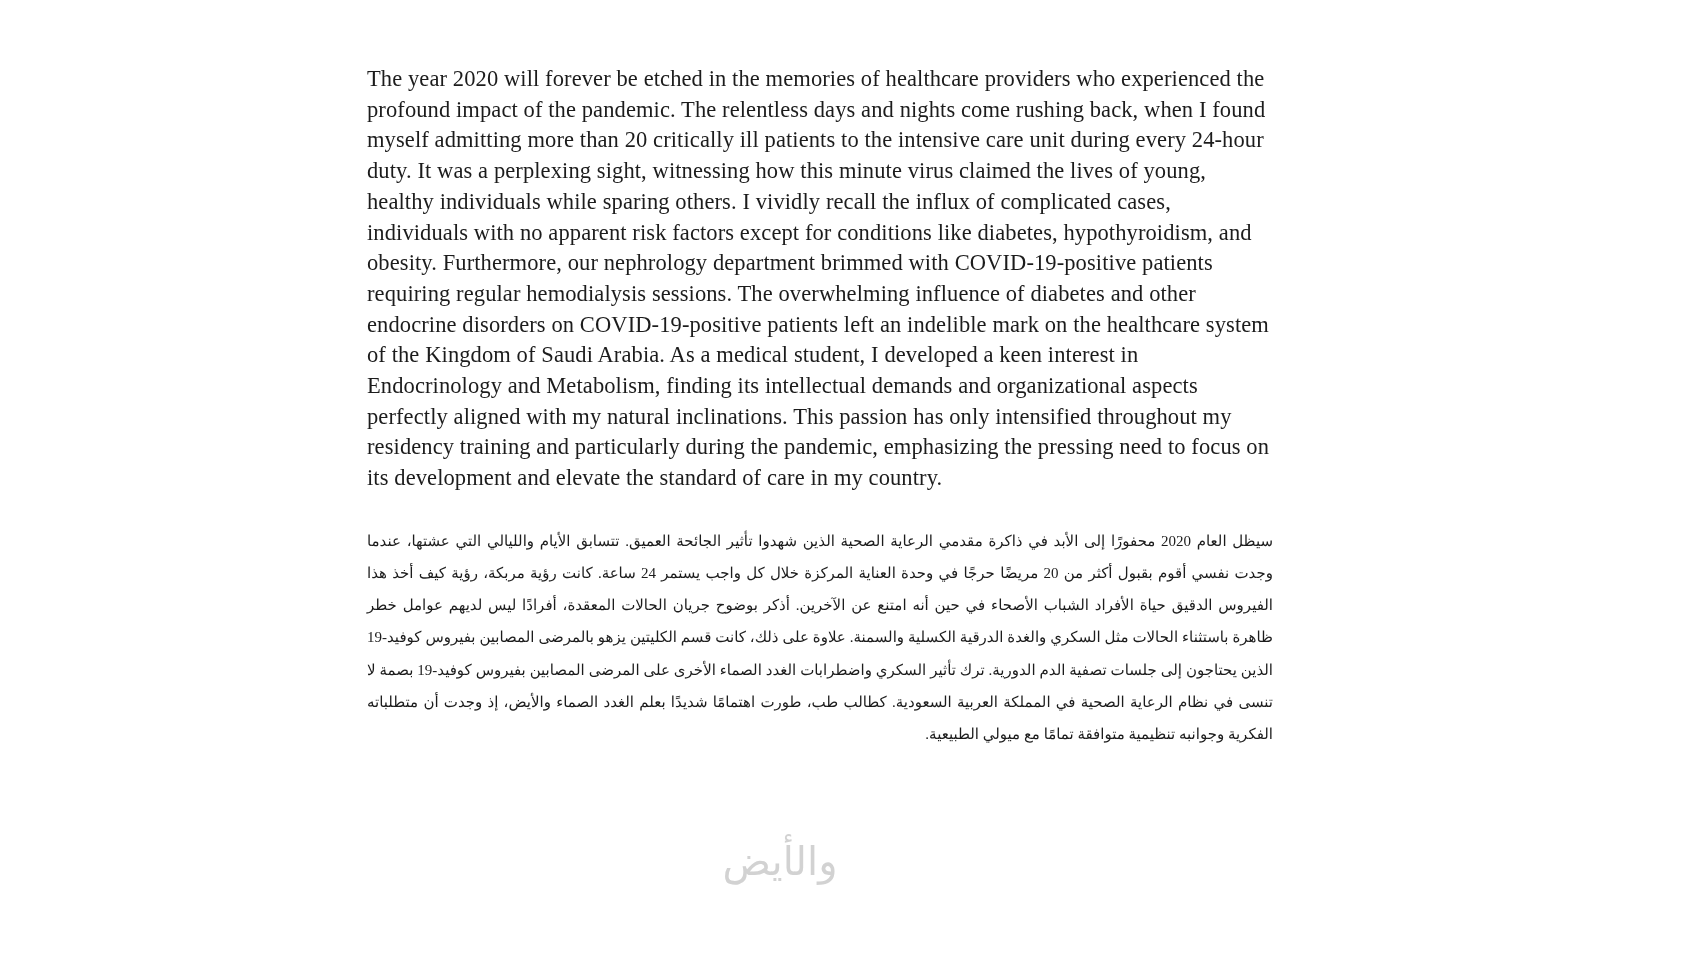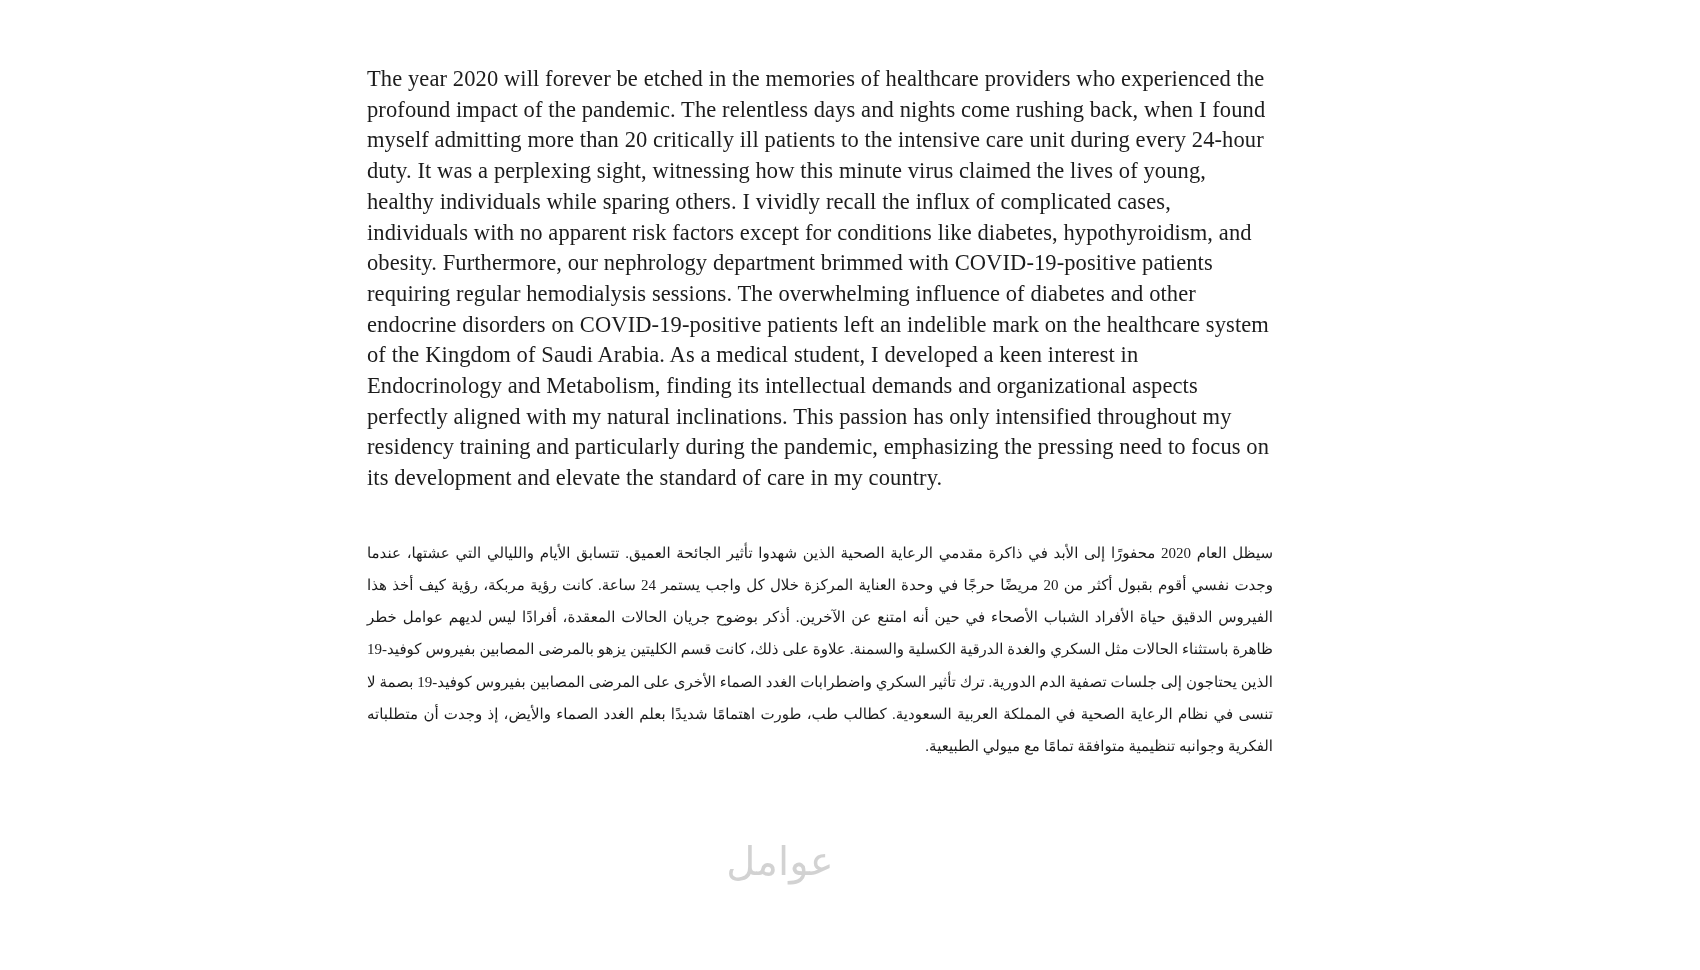--- a/index.html
+++ b/index.html
@@ -15,21 +15,21 @@
     font-family: "Liberation Serif", "DejaVu Serif", serif;
   }
   .page-content {
     position: absolute;
     left: 367px;
     top: 64px;
     width: 906px;
     color: #1c1c1c;
   }
   .para-en {
-    margin: 0 0 43px 0;
+    margin: 0 0 31px 0;
     font-size: 22.5px;
     line-height: 30.7px;
     text-align: left;
     letter-spacing: 0.1px;
   }
   .para-ar {
     margin: 0;
     direction: rtl;
     font-size: 15px;
     line-height: 32.2px;
@@ -52,13 +52,13 @@
   }
 </style>
 </head>
 <body>
 
 <div class="page-content">
   <p class="para-en">The year 2020 will forever be etched in the memories of healthcare providers who experienced the profound impact of the pandemic. The relentless days and nights come rushing back, when I found myself admitting more than 20 critically ill patients to the intensive care unit during every 24-hour duty. It was a perplexing sight, witnessing how this minute virus claimed the lives of young, healthy individuals while sparing others. I vividly recall the influx of complicated cases, individuals with no apparent risk factors except for conditions like diabetes, hypothyroidism, and obesity. Furthermore, our nephrology department brimmed with COVID-19-positive patients requiring regular hemodialysis sessions. The overwhelming influence of diabetes and other endocrine disorders on COVID-19-positive patients left an indelible mark on the healthcare system of the Kingdom of Saudi Arabia. As a medical student, I developed a keen interest in Endocrinology and Metabolism, finding its intellectual demands and organizational aspects perfectly aligned with my natural inclinations. This passion has only intensified throughout my residency training and particularly during the pandemic, emphasizing the pressing need to focus on its development and elevate the standard of care in my country.</p>
   <p class="para-ar" dir="rtl">سيظل العام 2020 محفورًا إلى الأبد في ذاكرة مقدمي الرعاية الصحية الذين شهدوا تأثير الجائحة العميق. تتسابق الأيام والليالي التي عشتها، عندما وجدت نفسي أقوم بقبول أكثر من 20 مريضًا حرجًا في وحدة العناية المركزة خلال كل واجب يستمر 24 ساعة. كانت رؤية مربكة، رؤية كيف أخذ هذا الفيروس الدقيق حياة الأفراد الشباب الأصحاء في حين أنه امتنع عن الآخرين. أذكر بوضوح جريان الحالات المعقدة، أفرادًا ليس لديهم عوامل خطر ظاهرة باستثناء الحالات مثل السكري والغدة الدرقية الكسلية والسمنة. علاوة على ذلك، كانت قسم الكليتين يزهو بالمرضى المصابين بفيروس كوفيد-19 الذين يحتاجون إلى جلسات تصفية الدم الدورية. ترك تأثير السكري واضطرابات الغدد الصماء الأخرى على المرضى المصابين بفيروس كوفيد-19 بصمة لا تنسى في نظام الرعاية الصحية في المملكة العربية السعودية. كطالب طب، طورت اهتمامًا شديدًا بعلم الغدد الصماء والأيض، إذ وجدت أن متطلباته الفكرية وجوانبه تنظيمية متوافقة تمامًا مع ميولي الطبيعية.</p>
 </div>
 
-<div class="watermark">عوامل</div>
+<div class="watermark">والأيض</div>
 
 </body></html>

